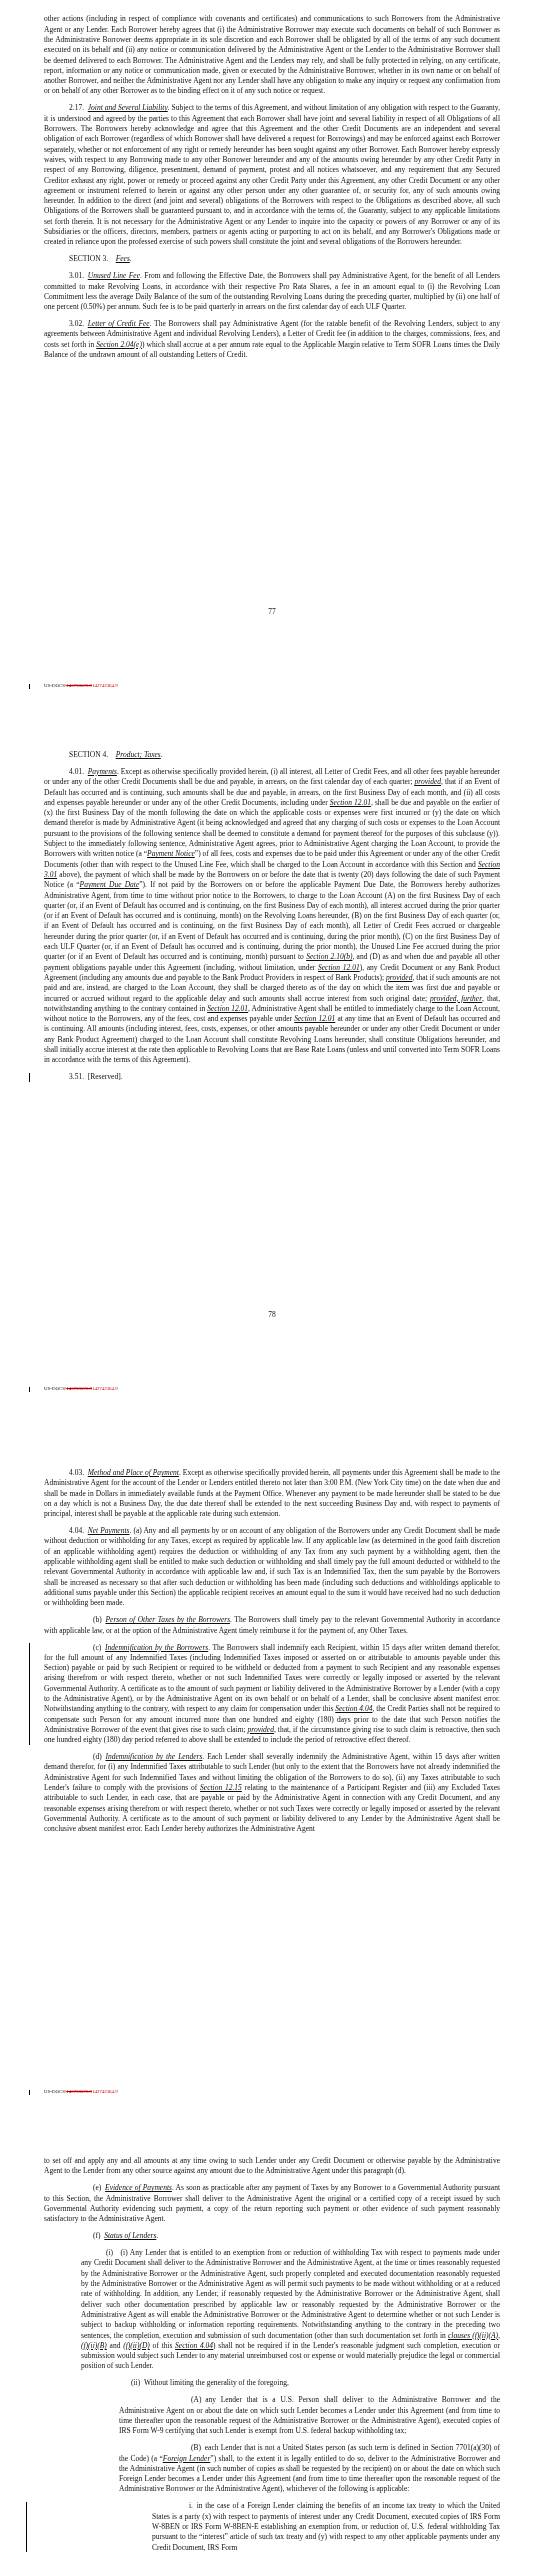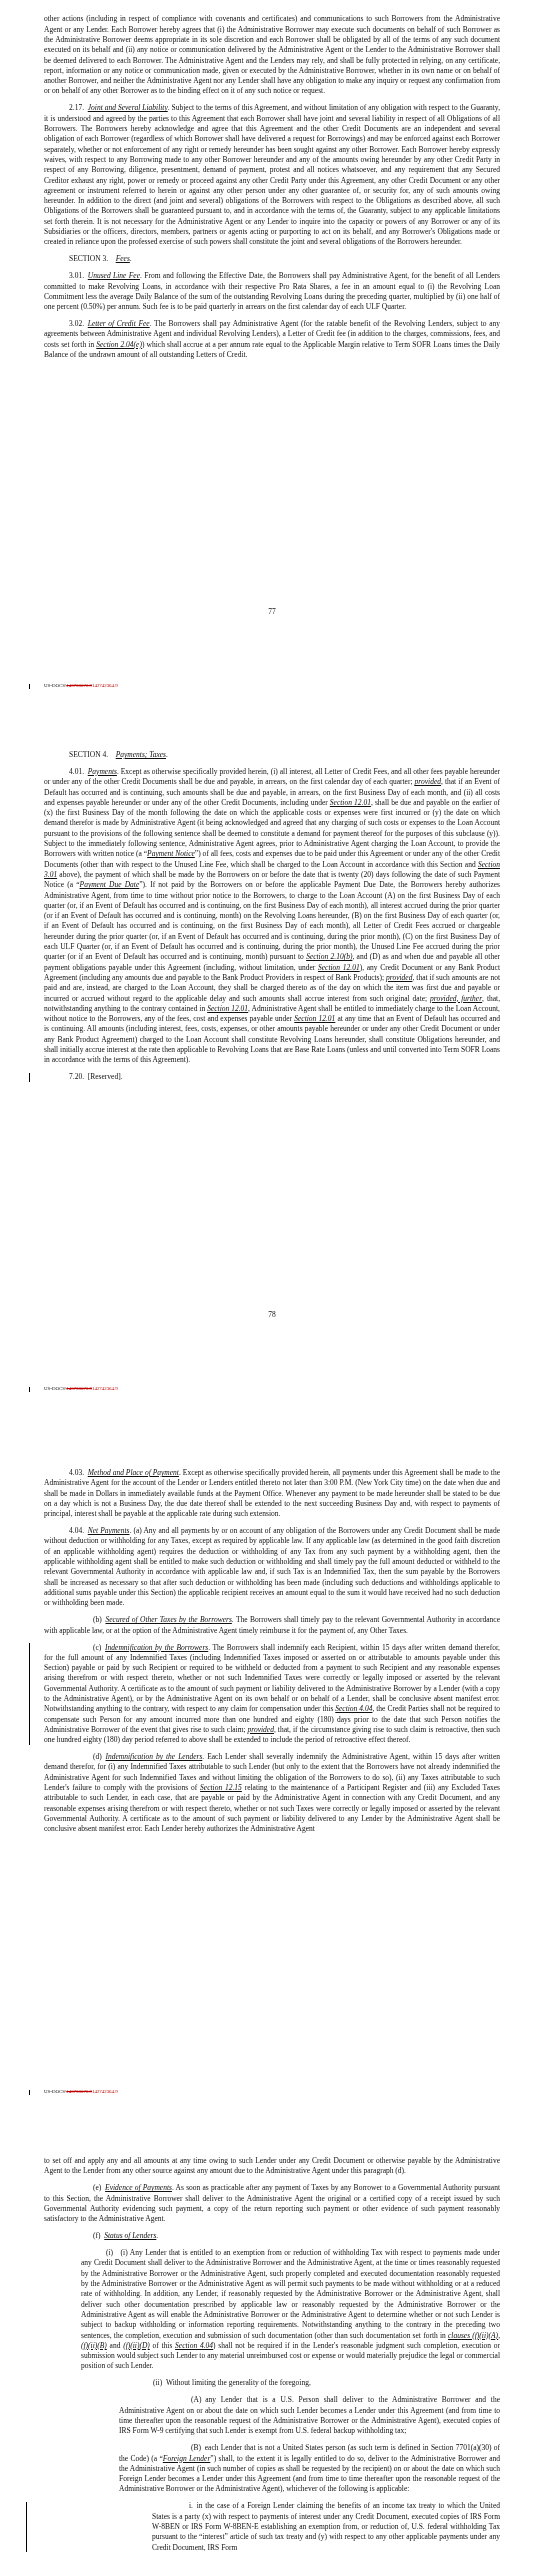--- a/index.html
+++ b/index.html
@@ -5,21 +5,21 @@
   html,body{margin:0;padding:0;background:#ffffff;}
   body{width:544px;font-family:"Liberation Serif","DejaVu Serif",serif;color:#101010;}
   .doc{width:544px;}
   .page{width:544px;height:703px;position:relative;overflow:hidden;background:#ffffff;}
   .content{padding-left:44px;padding-right:44px;}
   .para{margin:0 0 6.7px 0;font-size:7.5px;line-height:10.3px;text-align:justify;position:relative;}
   .p0{text-indent:0;}
   .p1{text-indent:25px;}
   .p2{text-indent:49px;}
   .pi{margin-left:37px;text-indent:25px;}
-  .pii{margin-left:109px;text-indent:0;}
+  .pii{margin-left:87px;text-indent:0;}
   .pA{margin-left:75px;text-indent:72px;}
   .pR{margin-left:108px;text-indent:37px;}
   .u{text-decoration:underline;font-style:italic;}
   .del{color:#c00000;text-decoration:line-through;}
   .ins{color:#c00000;}
   .page-number{position:absolute;top:607px;left:0;width:100%;text-align:center;font-size:7.5px;line-height:10.3px;}
   .footer{position:absolute;top:683px;left:44px;font-size:4.9px;line-height:6.2px;white-space:nowrap;}
   .changebar::before{content:"";position:absolute;left:-15.5px;top:0.5px;bottom:0.5px;width:1px;background:#000;}
   .pR.changebar::before{left:-126px;}
 </style>
@@ -33,32 +33,32 @@
         <p class="para p1">2.17. <span class="u">Joint and Several Liability</span>.  Subject to the terms of this Agreement, and without limitation of any obligation with respect to the Guaranty, it is understood and agreed by the parties to this Agreement that each Borrower shall have joint and several liability in respect of all Obligations of all Borrowers. The Borrowers hereby acknowledge and agree that this Agreement and the other Credit Documents are an independent and several obligation of each Borrower (regardless of which Borrower shall have delivered a request for Borrowings) and may be enforced against each Borrower separately, whether or not enforcement of any right or remedy hereunder has been sought against any other Borrower. Each Borrower hereby expressly waives, with respect to any Borrowing made to any other Borrower hereunder and any of the amounts owing hereunder by any other Credit Party in respect of any Borrowing, diligence, presentment, demand of payment, protest and all notices whatsoever, and any requirement that any Secured Creditor exhaust any right, power or remedy or proceed against any other Credit Party under this Agreement, any other Credit Document or any other agreement or instrument referred to herein or against any other person under any other guarantee of, or security for, any of such amounts owing hereunder. In addition to the direct (and joint and several) obligations of the Borrowers with respect to the Obligations as described above, all such Obligations of the Borrowers shall be guaranteed pursuant to, and in accordance with the terms of, the Guaranty, subject to any applicable limitations set forth therein. It is not necessary for the Administrative Agent or any Lender to inquire into the capacity or powers of any Borrower or any of its Subsidiaries or the officers, directors, members, partners or agents acting or purporting to act on its behalf, and any Borrower's Obligations made or created in reliance upon the professed exercise of such powers shall constitute the joint and several obligations of the Borrowers hereunder.</p>
         <p class="para p1">SECTION 3. <span class="u">Fees</span>.</p>
         <p class="para p1">3.01. <span class="u">Unused Line Fee</span>.  From and following the Effective Date, the Borrowers shall pay Administrative Agent, for the benefit of all Lenders committed to make Revolving Loans, in accordance with their respective Pro Rata Shares, a fee in an amount equal to (i) the Revolving Loan Commitment less the average Daily Balance of the sum of the outstanding Revolving Loans during the preceding quarter, multiplied by (ii) one half of one percent (0.50%) per annum. Such fee is to be paid quarterly in arrears on the first calendar day of each ULF Quarter.</p>
         <p class="para p1">3.02. <span class="u">Letter of Credit Fee</span>.  The Borrowers shall pay Administrative Agent (for the ratable benefit of the Revolving Lenders, subject to any agreements between Administrative Agent and individual Revolving Lenders), a Letter of Credit fee (in addition to the charges, commissions, fees, and costs set forth in <span class="u">Section 2.04(e)</span>) which shall accrue at a per annum rate equal to the Applicable Margin relative to Term SOFR Loans times the Daily Balance of the undrawn amount of all outstanding Letters of Credit.</p>
       </div>
       <div class="page-number">77</div>
       <div class="footer changebar"><span>US-DOCS\</span><span class="del">143738670.9</span><span class="ins">142742364.9</span></div>
     </div>
     <div class="page">
       <div class="content" style="padding-top: 47px;">
-        <p class="para p1">SECTION 4. <span class="u">Payments; Taxes</span>.</p>
+        <p class="para p1">SECTION 4. <span class="u">Product; Taxes</span>.</p>
         <p class="para p1">4.01. <span class="u">Payments</span>.  Except as otherwise specifically provided herein, (i) all interest, all Letter of Credit Fees, and all other fees payable hereunder or under any of the other Credit Documents shall be due and payable, in arrears, on the first calendar day of each quarter; <span class="u">provided</span>, that if an Event of Default has occurred and is continuing, such amounts shall be due and payable, in arrears, on the first Business Day of each month, and (ii) all costs and expenses payable hereunder or under any of the other Credit Documents, including under <span class="u">Section 12.01</span>, shall be due and payable on the earlier of (x) the first Business Day of the month following the date on which the applicable costs or expenses were first incurred or (y) the date on which demand therefor is made by Administrative Agent (it being acknowledged and agreed that any charging of such costs or expenses to the Loan Account pursuant to the provisions of the following sentence shall be deemed to constitute a demand for payment thereof for the purposes of this subclause (y)). Subject to the immediately following sentence, Administrative Agent agrees, prior to Administrative Agent charging the Loan Account, to provide the Borrowers with written notice (a “<span class="u">Payment Notice</span>”) of all fees, costs and expenses due to be paid under this Agreement or under any of the other Credit Documents (other than with respect to the Unused Line Fee, which shall be charged to the Loan Account in accordance with this Section and <span class="u">Section 3.01</span> above), the payment of which shall be made by the Borrowers on or before the date that is twenty (20) days following the date of such Payment Notice (a “<span class="u">Payment Due Date</span>”). If not paid by the Borrowers on or before the applicable Payment Due Date, the Borrowers hereby authorizes Administrative Agent, from time to time without prior notice to the Borrowers, to charge to the Loan Account (A) on the first Business Day of each quarter (or, if an Event of Default has occurred and is continuing, on the first Business Day of each month), all interest accrued during the prior quarter (or if an Event of Default has occurred and is continuing, month) on the Revolving Loans hereunder, (B) on the first Business Day of each quarter (or, if an Event of Default has occurred and is continuing, on the first Business Day of each month), all Letter of Credit Fees accrued or chargeable hereunder during the prior quarter (or, if an Event of Default has occurred and is continuing, during the prior month), (C) on the first Business Day of each ULF Quarter (or, if an Event of Default has occurred and is continuing, during the prior month), the Unused Line Fee accrued during the prior quarter (or if an Event of Default has occurred and is continuing, month) pursuant to <span class="u">Section 2.10(b)</span>, and (D) as and when due and payable all other payment obligations payable under this Agreement (including, without limitation, under <span class="u">Section 12.01</span>), any Credit Document or any Bank Product Agreement (including any amounts due and payable to the Bank Product Providers in respect of Bank Products); <span class="u">provided</span>, that if such amounts are not paid and are, instead, are charged to the Loan Account, they shall be charged thereto as of the day on which the item was first due and payable or incurred or accrued without regard to the applicable delay and such amounts shall accrue interest from such original date; <span class="u">provided, further</span>, that, notwithstanding anything to the contrary contained in <span class="u">Section 12.01</span>, Administrative Agent shall be entitled to immediately charge to the Loan Account, without notice to the Borrowers, any of the fees, cost and expenses payable under <span class="u">Section 12.01</span> at any time that an Event of Default has occurred and is continuing. All amounts (including interest, fees, costs, expenses, or other amounts payable hereunder or under any other Credit Document or under any Bank Product Agreement) charged to the Loan Account shall constitute Revolving Loans hereunder, shall constitute Obligations hereunder, and shall initially accrue interest at the rate then applicable to Revolving Loans that are Base Rate Loans (unless and until converted into Term SOFR Loans in accordance with the terms of this Agreement).</p>
-        <p class="para p1 changebar">7.20. [Reserved].</p>
+        <p class="para p1 changebar">3.51. [Reserved].</p>
       </div>
       <div class="page-number">78</div>
       <div class="footer changebar"><span>US-DOCS\</span><span class="del">143738670.9</span><span class="ins">142742364.9</span></div>
     </div>
     <div class="page">
       <div class="content" style="padding-top: 62px;">
         <p class="para p1">4.03. <span class="u">Method and Place of Payment</span>.  Except as otherwise specifically provided herein, all payments under this Agreement shall be made to the Administrative Agent for the account of the Lender or Lenders entitled thereto not later than 3:00 P.M. (New York City time) on the date when due and shall be made in Dollars in immediately available funds at the Payment Office. Whenever any payment to be made hereunder shall be stated to be due on a day which is not a Business Day, the due date thereof shall be extended to the next succeeding Business Day and, with respect to payments of principal, interest shall be payable at the applicable rate during such extension.</p>
         <p class="para p1">4.04. <span class="u">Net Payments</span>.  (a)  Any and all payments by or on account of any obligation of the Borrowers under any Credit Document shall be made without deduction or withholding for any Taxes, except as required by applicable law. If any applicable law (as determined in the good faith discretion of an applicable withholding agent) requires the deduction or withholding of any Tax from any such payment by a withholding agent, then the applicable withholding agent shall be entitled to make such deduction or withholding and shall timely pay the full amount deducted or withheld to the relevant Governmental Authority in accordance with applicable law and, if such Tax is an Indemnified Tax, then the sum payable by the Borrowers shall be increased as necessary so that after such deduction or withholding has been made (including such deductions and withholdings applicable to additional sums payable under this Section) the applicable recipient receives an amount equal to the sum it would have received had no such deduction or withholding been made.</p>
-        <p class="para p2">(b) <span class="u">Secured of Other Taxes by the Borrowers</span>.  The Borrowers shall timely pay to the relevant Governmental Authority in accordance with applicable law, or at the option of the Administrative Agent timely reimburse it for the payment of, any Other Taxes.</p>
+        <p class="para p2">(b) <span class="u">Person of Other Taxes by the Borrowers</span>.  The Borrowers shall timely pay to the relevant Governmental Authority in accordance with applicable law, or at the option of the Administrative Agent timely reimburse it for the payment of, any Other Taxes.</p>
         <p class="para p2 changebar">(c) <span class="u">Indemnification by the Borrowers</span>.  The Borrowers shall indemnify each Recipient, within 15 days after written demand therefor, for the full amount of any Indemnified Taxes (including Indemnified Taxes imposed or asserted on or attributable to amounts payable under this Section) payable or paid by such Recipient or required to be withheld or deducted from a payment to such Recipient and any reasonable expenses arising therefrom or with respect thereto, whether or not such Indemnified Taxes were correctly or legally imposed or asserted by the relevant Governmental Authority. A certificate as to the amount of such payment or liability delivered to the Administrative Borrower by a Lender (with a copy to the Administrative Agent), or by the Administrative Agent on its own behalf or on behalf of a Lender, shall be conclusive absent manifest error. Notwithstanding anything to the contrary, with respect to any claim for compensation under this <span class="u">Section 4.04</span>, the Credit Parties shall not be required to compensate such Person for any amount incurred more than one hundred and eighty (180) days prior to the date that such Person notifies the Administrative Borrower of the event that gives rise to such claim; <span class="u">provided</span>, that, if the circumstance giving rise to such claim is retroactive, then such one hundred eighty (180) day period referred to above shall be extended to include the period of retroactive effect thereof.</p>
         <p class="para p2">(d) <span class="u">Indemnification by the Lenders</span>.  Each Lender shall severally indemnify the Administrative Agent, within 15 days after written demand therefor, for (i) any Indemnified Taxes attributable to such Lender (but only to the extent that the Borrowers have not already indemnified the Administrative Agent for such Indemnified Taxes and without limiting the obligation of the Borrowers to do so), (ii) any Taxes attributable to such Lender's failure to comply with the provisions of <span class="u">Section 12.15</span> relating to the maintenance of a Participant Register and (iii) any Excluded Taxes attributable to such Lender, in each case, that are payable or paid by the Administrative Agent in connection with any Credit Document, and any reasonable expenses arising therefrom or with respect thereto, whether or not such Taxes were correctly or legally imposed or asserted by the relevant Governmental Authority. A certificate as to the amount of such payment or liability delivered to any Lender by the Administrative Agent shall be conclusive absent manifest error. Each Lender hereby authorizes the Administrative Agent</p>
       </div>
       <div class="footer changebar"><span>US-DOCS\</span><span class="del">143738670.9</span><span class="ins">142742364.9</span></div>
     </div>
     <div class="page">
       <div class="content" style="padding-top: 47px;">
         <p class="para p0">to set off and apply any and all amounts at any time owing to such Lender under any Credit Document or otherwise payable by the Administrative Agent to the Lender from any other source against any amount due to the Administrative Agent under this paragraph (d).</p>
         <p class="para p2">(e) <span class="u">Evidence of Payments</span>.  As soon as practicable after any payment of Taxes by any Borrower to a Governmental Authority pursuant to this Section, the Administrative Borrower shall deliver to the Administrative Agent the original or a certified copy of a receipt issued by such Governmental Authority evidencing such payment, a copy of the return reporting such payment or other evidence of such payment reasonably satisfactory to the Administrative Agent.</p>
         <p class="para p2">(f) <span class="u">Status of Lenders</span>.</p>

